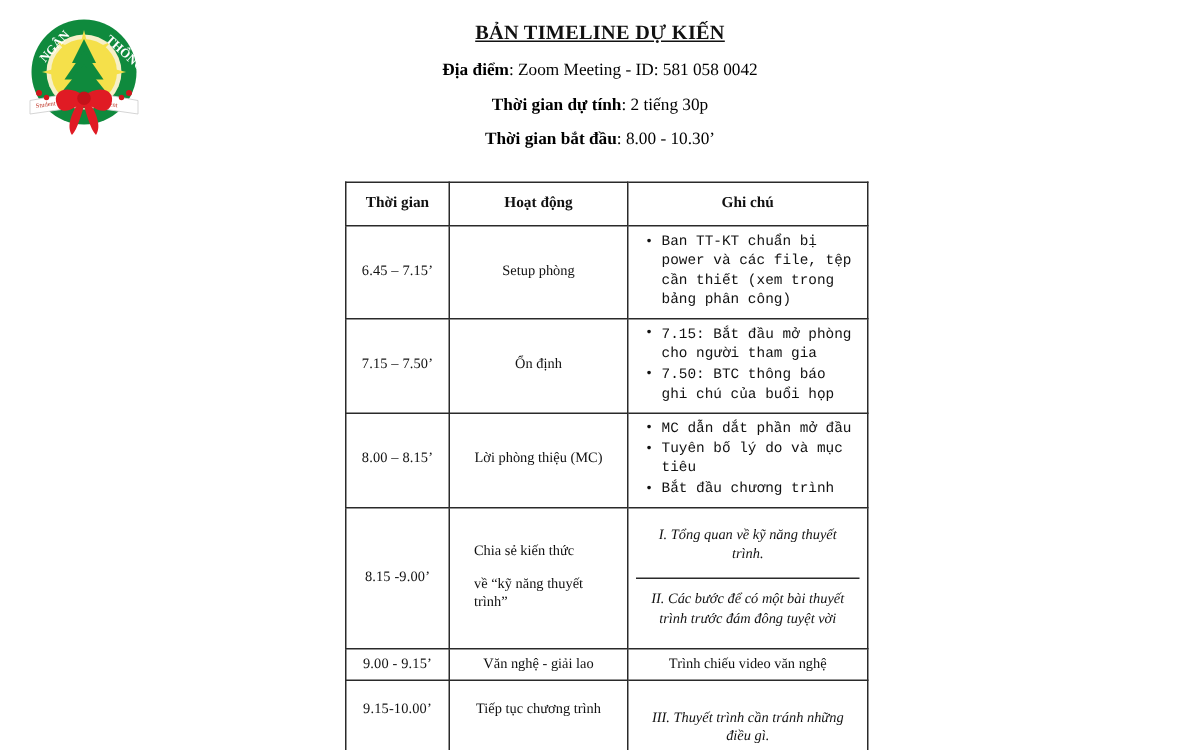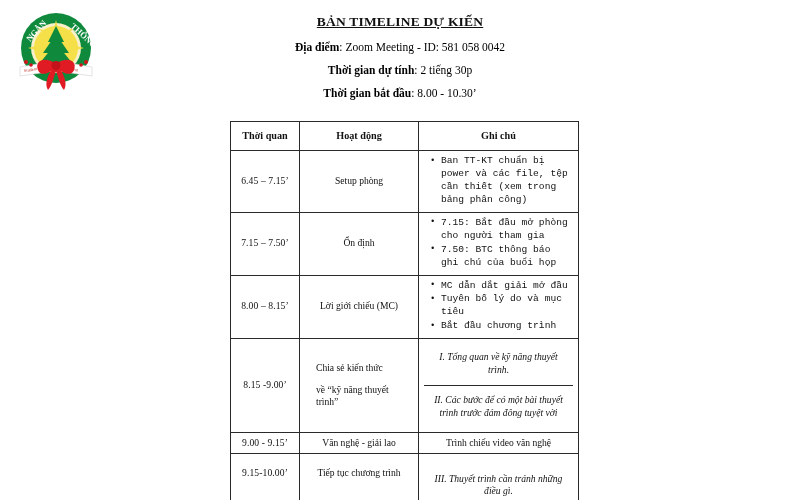--- a/index.html
+++ b/index.html
@@ -226,21 +226,21 @@
 </div>
 
 <table class="timeline-table">
   <colgroup>
     <col class="col-time">
       <col class="col-act">
       <col class="col-note">
   </colgroup>
   <thead>
     <tr>
-      <th>Thời quan</th>
+      <th>Thời gian</th>
       <th>Hoạt động</th>
       <th>Ghi chú</th>
     </tr>
   </thead>
   <tbody>
 
     <tr>
       <td class="cell-time">6.45 – 7.15’</td>
       <td class="cell-act">Setup phòng</td>
       <td>
@@ -256,24 +256,24 @@
       <td>
         <ul class="note-list">
           <li>7.15: Bắt đầu mở phòng cho người tham gia</li>
           <li>7.50: BTC thông báo ghi chú của buổi họp</li>
         </ul>
       </td>
     </tr>
 
     <tr>
       <td class="cell-time">8.00 – 8.15’</td>
-      <td class="cell-act">Lời giới chiếu (MC)</td>
+      <td class="cell-act">Lời phòng thiệu (MC)</td>
       <td>
         <ul class="note-list">
-          <li>MC dẫn dắt giải mở đầu</li>
+          <li>MC dẫn dắt phần mở đầu</li>
           <li>Tuyên bố lý do và mục tiêu</li>
           <li>Bắt đầu chương trình</li>
         </ul>
       </td>
     </tr>
 
     <tr>
       <td class="cell-time">8.15 -9.00’</td>
       <td class="cell-act left">
         <div>Chia sẻ kiến thức</div>

